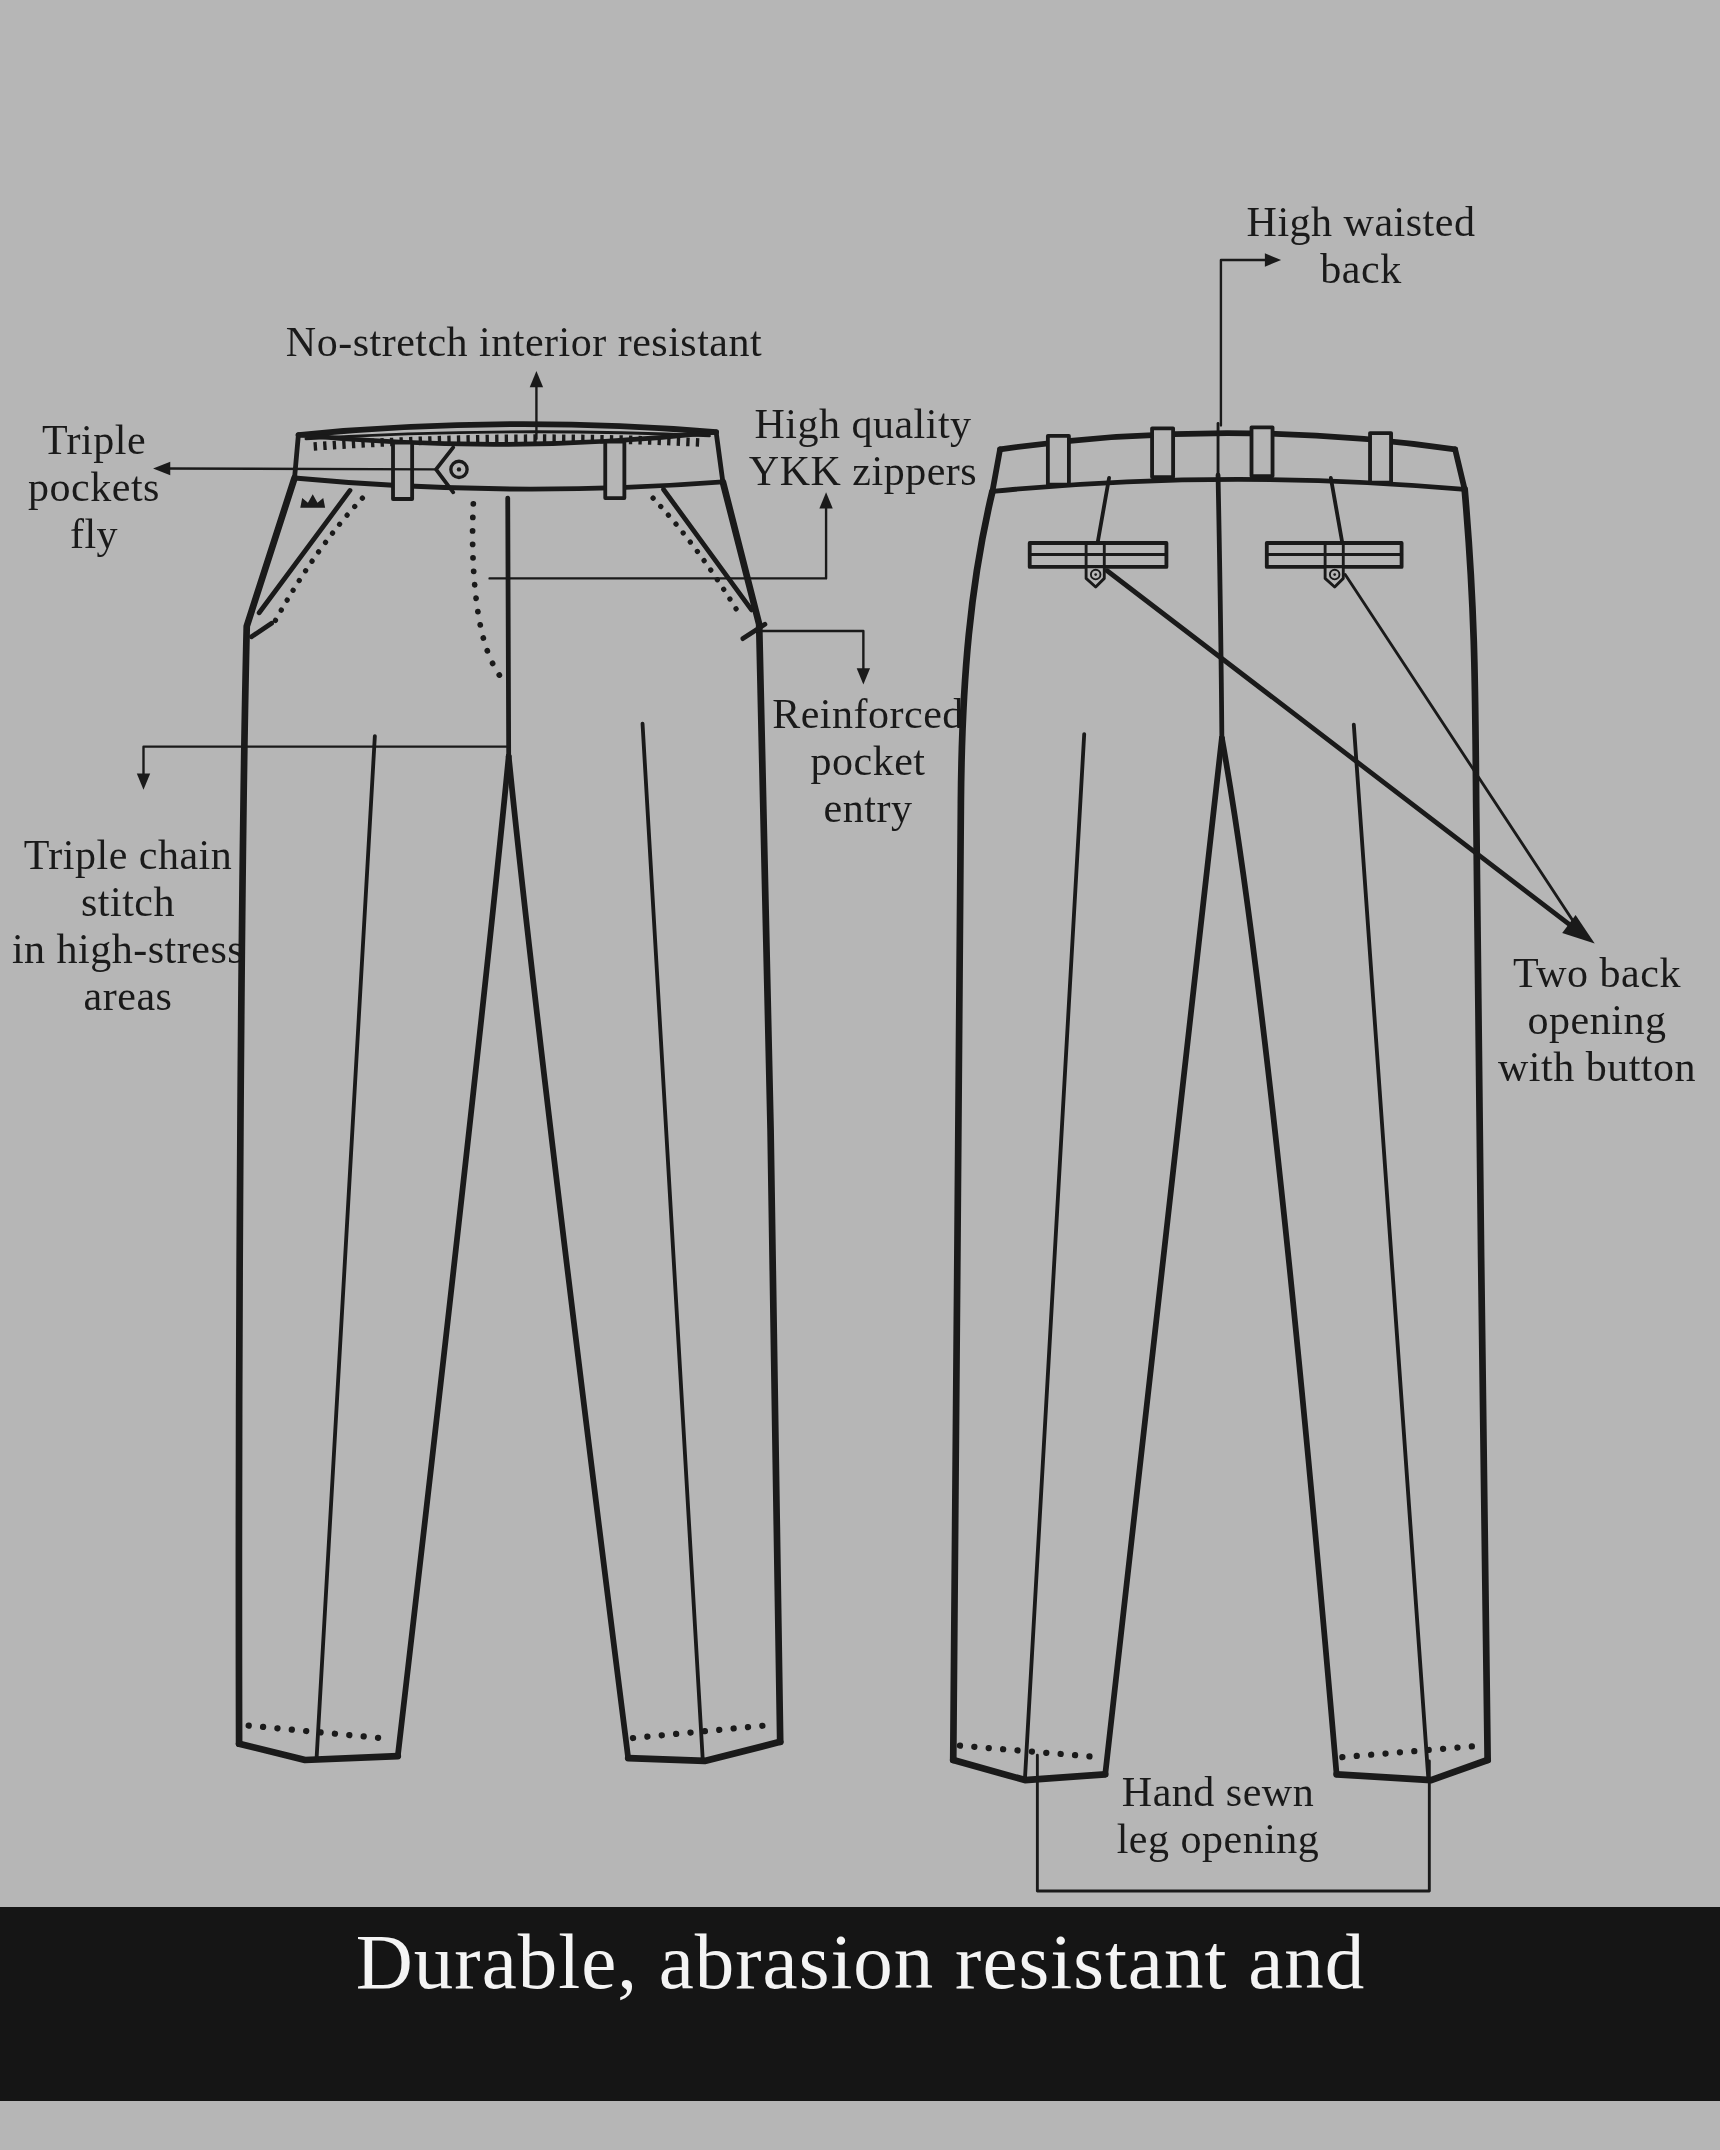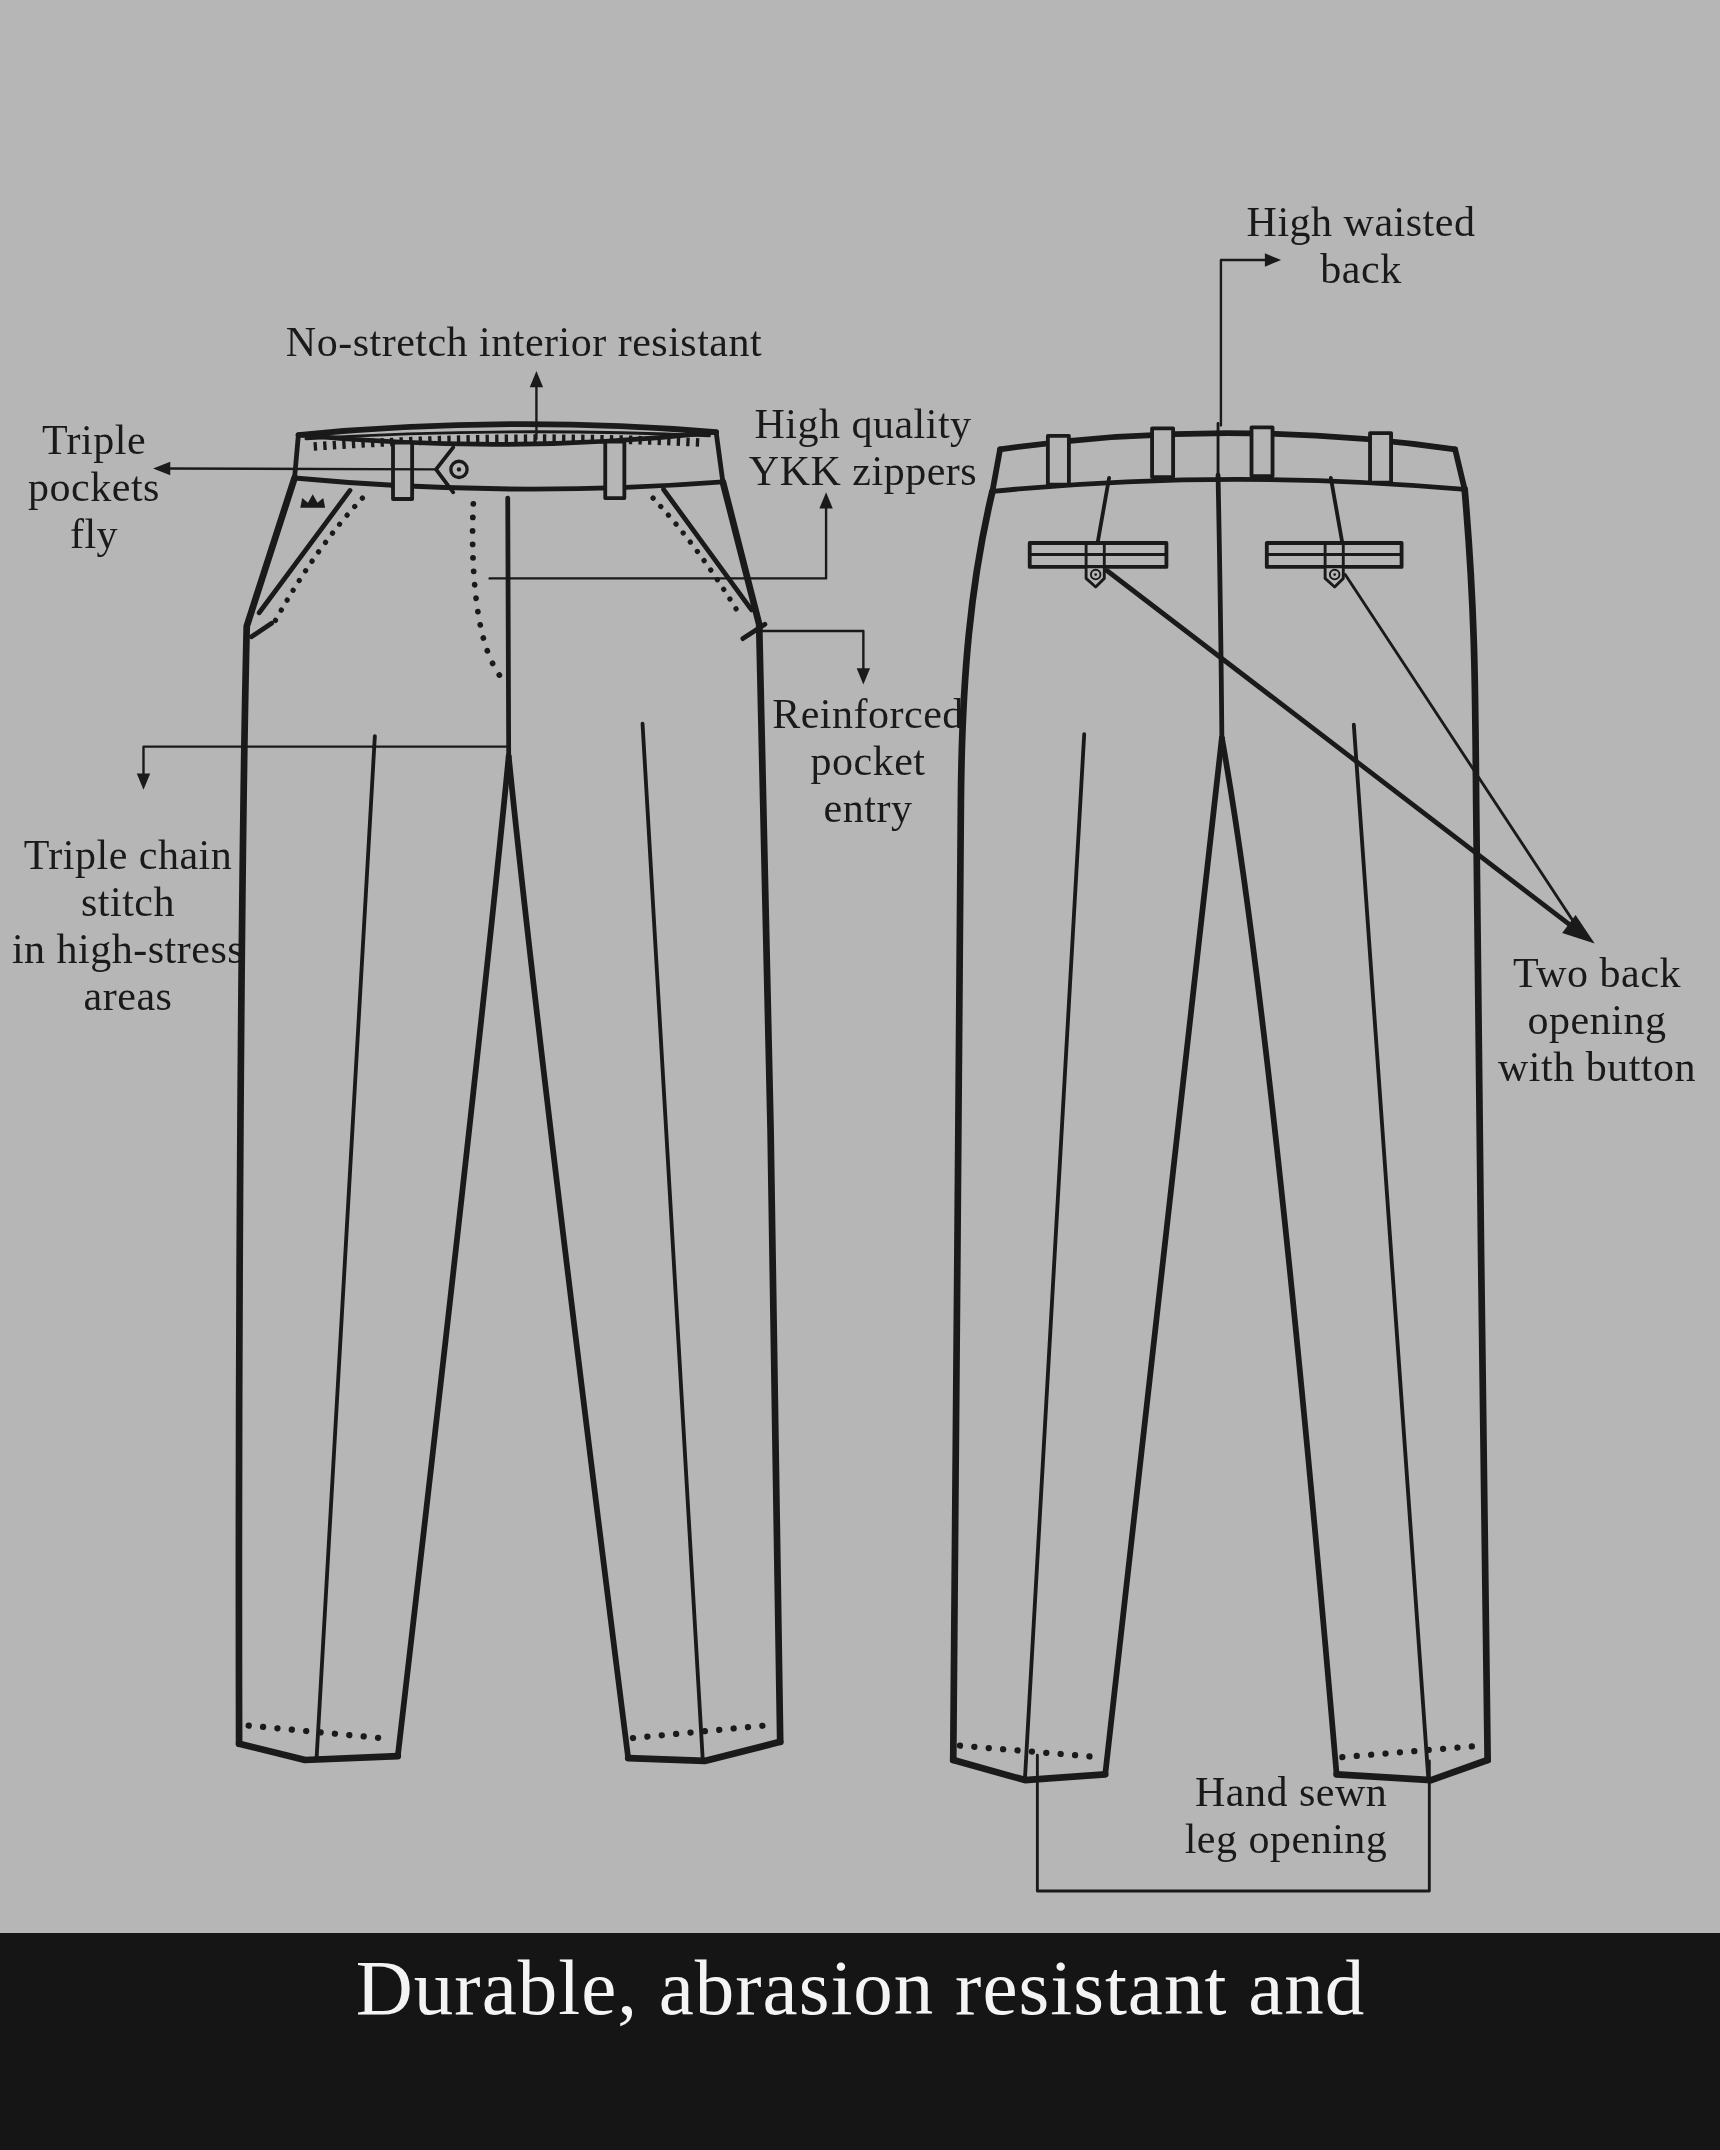--- a/index.html
+++ b/index.html
@@ -3,22 +3,22 @@
 <meta charset="utf-8">
 <style>
   html,body{margin:0;padding:0;background:#888;}
   .page{position:relative;width:1721px;height:2151px;background:var(--bg,#b6b6b6);overflow:hidden;
         font-family:"Liberation Serif","DejaVu Serif",serif;}
   svg{position:absolute;left:0;top:0;}
   .label{position:absolute;transform:translateX(-50%);text-align:center;
          font:42px/47px "Liberation Serif","DejaVu Serif",serif;color:var(--ink,#1a1a1a);
          white-space:nowrap;letter-spacing:0.5px;}
   .label span{display:block;}
-  .banner{position:absolute;left:0;top:1907px;width:1721px;height:217px;background:var(--banner-bg,#151515);
-          padding-top:1.9px;box-sizing:border-box;margin-top:26px;}
+  .banner{position:absolute;left:0;top:1907px;width:1721px;height:194px;background:var(--banner-bg,#151515);
+          padding-top:1.9px;box-sizing:border-box;}
   .banner .line{display:block;text-align:center;
           font:79px/106px "Liberation Serif","DejaVu Serif",serif;color:var(--banner-fg,#f4f4f4);
           letter-spacing:1px;}
 </style>
 </head>
 <body>
 
 <div class="page">
 
   <svg width="1721" height="2151" viewBox="0 0 1800 2250" fill="none" stroke="var(--ink,#1a1a1a)" stroke-linecap="round" stroke-linejoin="round">
@@ -173,21 +173,21 @@
     <span>High waisted</span>
     <span>back</span>
   </div>
 
   <div class="label" style="left:1597px;top:950px;">
     <span>Two back</span>
     <span>opening</span>
     <span>with button</span>
   </div>
 
-  <div class="label" style="left:1286px;top:1769px;text-align:right;">
+  <div class="label" style="left:1218px;top:1769px;">
     <span>Hand sewn</span>
     <span>leg opening</span>
   </div>
 
   <div class="banner">
     <span class="line">Durable, abrasion resistant and</span>
   </div>
 
 </div>
 

